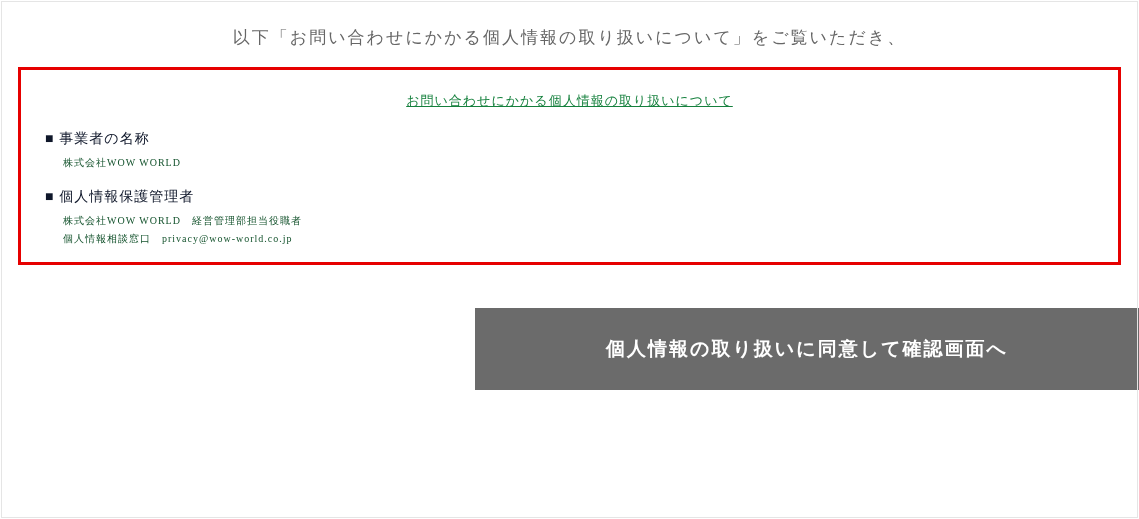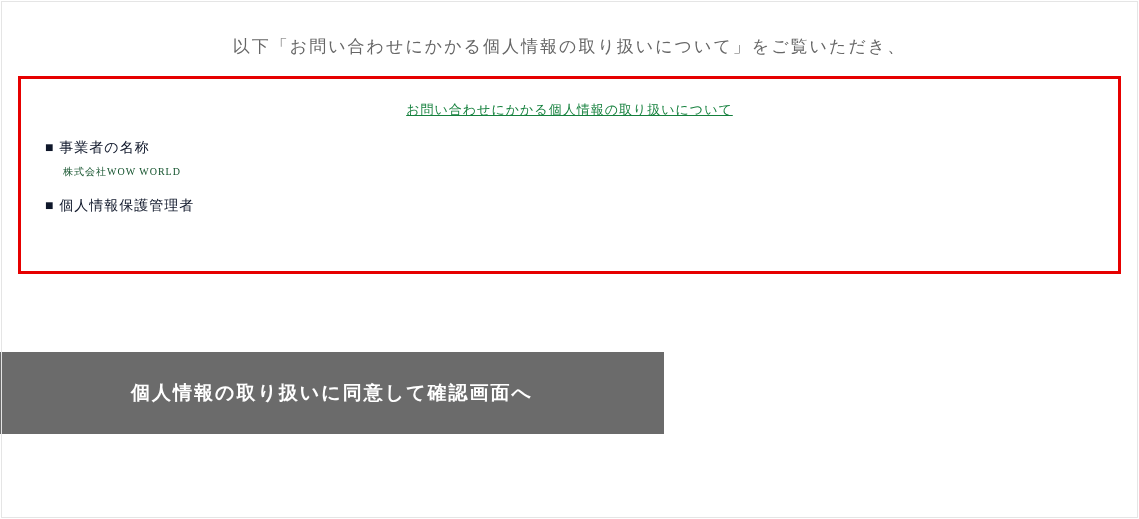--- a/index.html
+++ b/index.html
@@ -20,21 +20,21 @@
       left: 1px;
       right: 1px;
       bottom: 1px;
       border: 1px solid #e5e5e5;
     }
     .instruction-text {
       text-align: center;
       color: #666666;
       font-size: 17px;
       letter-spacing: 2px;
-      padding-top: 30px;
+      padding-top: 21px;
       line-height: 2;
     }
     .privacy-frame {
       margin: 12px 18px 0 18px;
       border: 3px solid #e60000;
       height: 198px;
       padding: 4px 4px 4px 4px;
       position: relative;
       background: #ffffff;
     }
@@ -84,22 +84,22 @@
     .privacy-body {
       color: #14532d;
       font-size: 10px;
       padding-left: 18px;
       line-height: 1.8;
       letter-spacing: 1px;
       font-family: Liberation Serif, serif;
     }
     .button-container {
       display: flex;
-      justify-content: flex-start;
-      margin-top: 78px;
+      justify-content: flex-end;
+      margin-top: 43px;
     }
     .confirm-button {
       background: #6b6b6b;
       color: #ffffff;
       border: none;
       font-size: 19px;
       font-weight: bold;
       letter-spacing: 2px;
       padding: 28px 22px;
       width: 664px;
@@ -117,19 +117,20 @@
 
 <div class="privacy-frame">
   <div class="privacy-scroll">
     <div class="privacy-title">お問い合わせにかかる個人情報の取り扱いについて</div>
     <div class="privacy-section">
       <div class="privacy-heading">■ 事業者の名称</div>
       <div class="privacy-body">株式会社WOW WORLD</div>
     </div>
     <div class="privacy-section">
       <div class="privacy-heading">■ 個人情報保護管理者</div>
+      <div class="privacy-body">株式会社WOW WORLD　経営管理部担当役職者<br>個人情報相談窓口　privacy@wow-world.co.jp</div>
     </div>
   </div>
 </div>
 
 <div class="button-container">
   <button class="confirm-button">個人情報の取り扱いに同意して確認画面へ</button>
 </div>
 
 </body></html>

